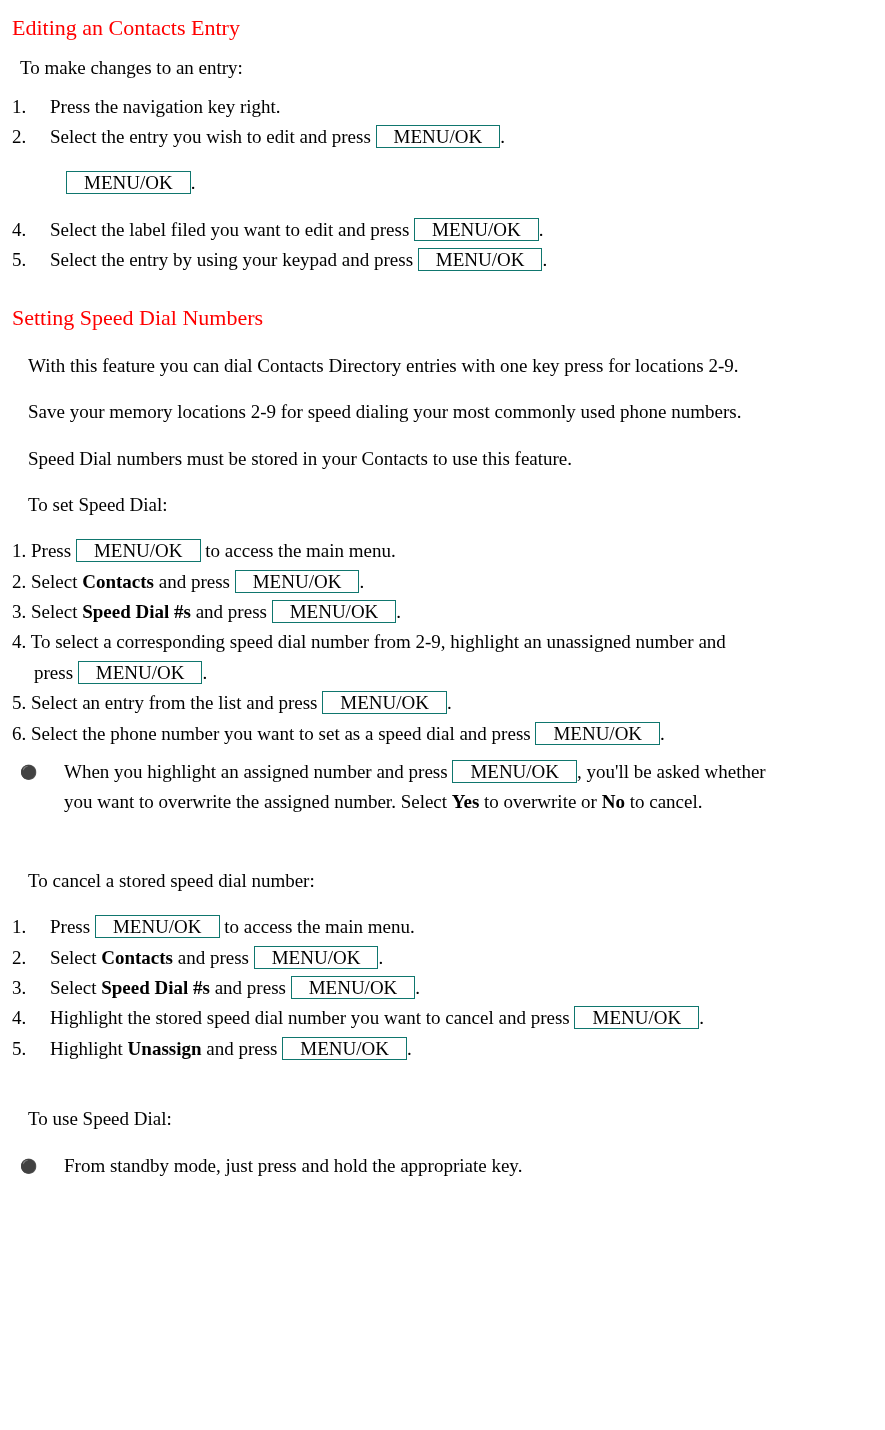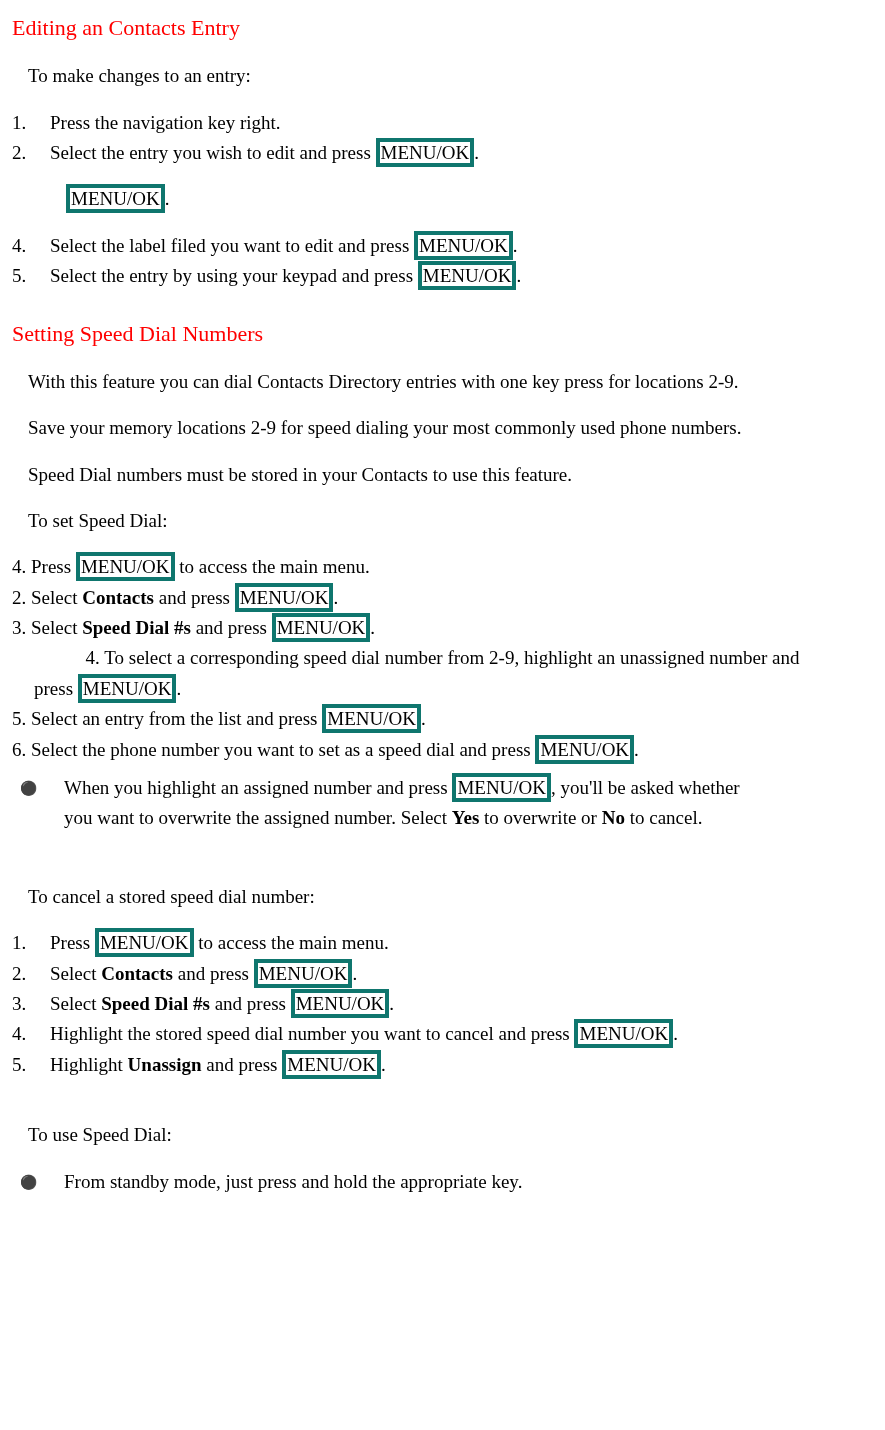--- a/index.html
+++ b/index.html
@@ -16,21 +16,21 @@
     .heading-red {
       color: #ff0000;
       font-size: 22px;
       margin: 0 0 2px 0;
       font-weight: normal;
     }
     p {
       margin: 16px;
     }
     .intro {
-      margin: 16px;
+      margin: 8px;
     }
     ol.numlist {
       margin: 0;
       padding-left: 0;
       list-style: none;
     }
     ol.numlist > li {
       padding-left: 38px;
       text-indent: -38px;
       margin: 0;
@@ -43,21 +43,20 @@
     .continued {
       padding-left: 38px;
       text-indent: 0;
     }
     .plainlist p {
       margin: 0;
     }
     .hang-4 {
       padding-left: 22px;
       text-indent: -22px;
-      text-align: center;
     }
     .hang-press {
       padding-left: 22px;
       text-indent: 0;
     }
     ul.bullets {
       margin: 0;
       padding-left: 0;
       list-style: none;
     }
@@ -72,22 +71,22 @@
       width: 44px;
       text-indent: 0;
       font-size: 14px;
       vertical-align: middle;
     }
     ul.bullets > li .cont {
       display:block;
       text-indent:0;
     }
     .key {
-      border: 4px solid #0f766e;
-      padding: 0 1px;
+      border: 1px solid #0f766e;
+      padding: 0 17px;
     }
     .bold {
       font-weight: bold;
     }
     .spacer {
       height: 24px;
     }
     .page-number {
       text-align: center;
       font-size: 14px;
@@ -113,21 +112,21 @@
 </ol>
 
 <div class="spacer"></div>
 
 <h2 class="heading-red">Setting Speed Dial Numbers</h2>
 <p>With this feature you can dial Contacts Directory entries with one key press for locations 2-9.</p>
 <p>Save your memory locations 2-9 for speed dialing your most commonly used phone numbers.</p>
 <p>Speed Dial numbers must be stored in your Contacts to use this feature.</p>
 <p>To set Speed Dial:</p>
 <div class="plainlist">
-  <p><span>4. Press </span><span class="key">MENU/OK</span><span> to access the main menu.</span></p>
+  <p><span>1. Press </span><span class="key">MENU/OK</span><span> to access the main menu.</span></p>
   <p><span>2. Select </span><span class="bold">Contacts</span><span> and press </span><span class="key">MENU/OK</span><span>.</span></p>
   <p><span>3. Select </span><span class="bold">Speed Dial #s</span><span> and press </span><span class="key">MENU/OK</span><span>.</span></p>
   <p class="hang-4"><span>4. To select a corresponding speed dial number from 2-9, highlight an unassigned number and</span></p>
   <p class="hang-press"><span>press </span><span class="key">MENU/OK</span><span>.</span></p>
   <p><span>5. Select an entry from the list and press </span><span class="key">MENU/OK</span><span>.</span></p>
   <p><span>6. Select the phone number you want to set as a speed dial and press </span><span class="key">MENU/OK</span><span>.</span></p>
 </div>
 <ul class="bullets">
   <li><span class="dot">⚫</span><span>When you highlight an assigned number and press </span><span class="key">MENU/OK</span><span>, you'll be asked whether</span><span class="cont"><span>you want to overwrite the assigned number. Select </span><span class="bold">Yes</span><span> to overwrite or </span><span class="bold">No</span><span> to cancel.</span></span></li>
 </ul>

